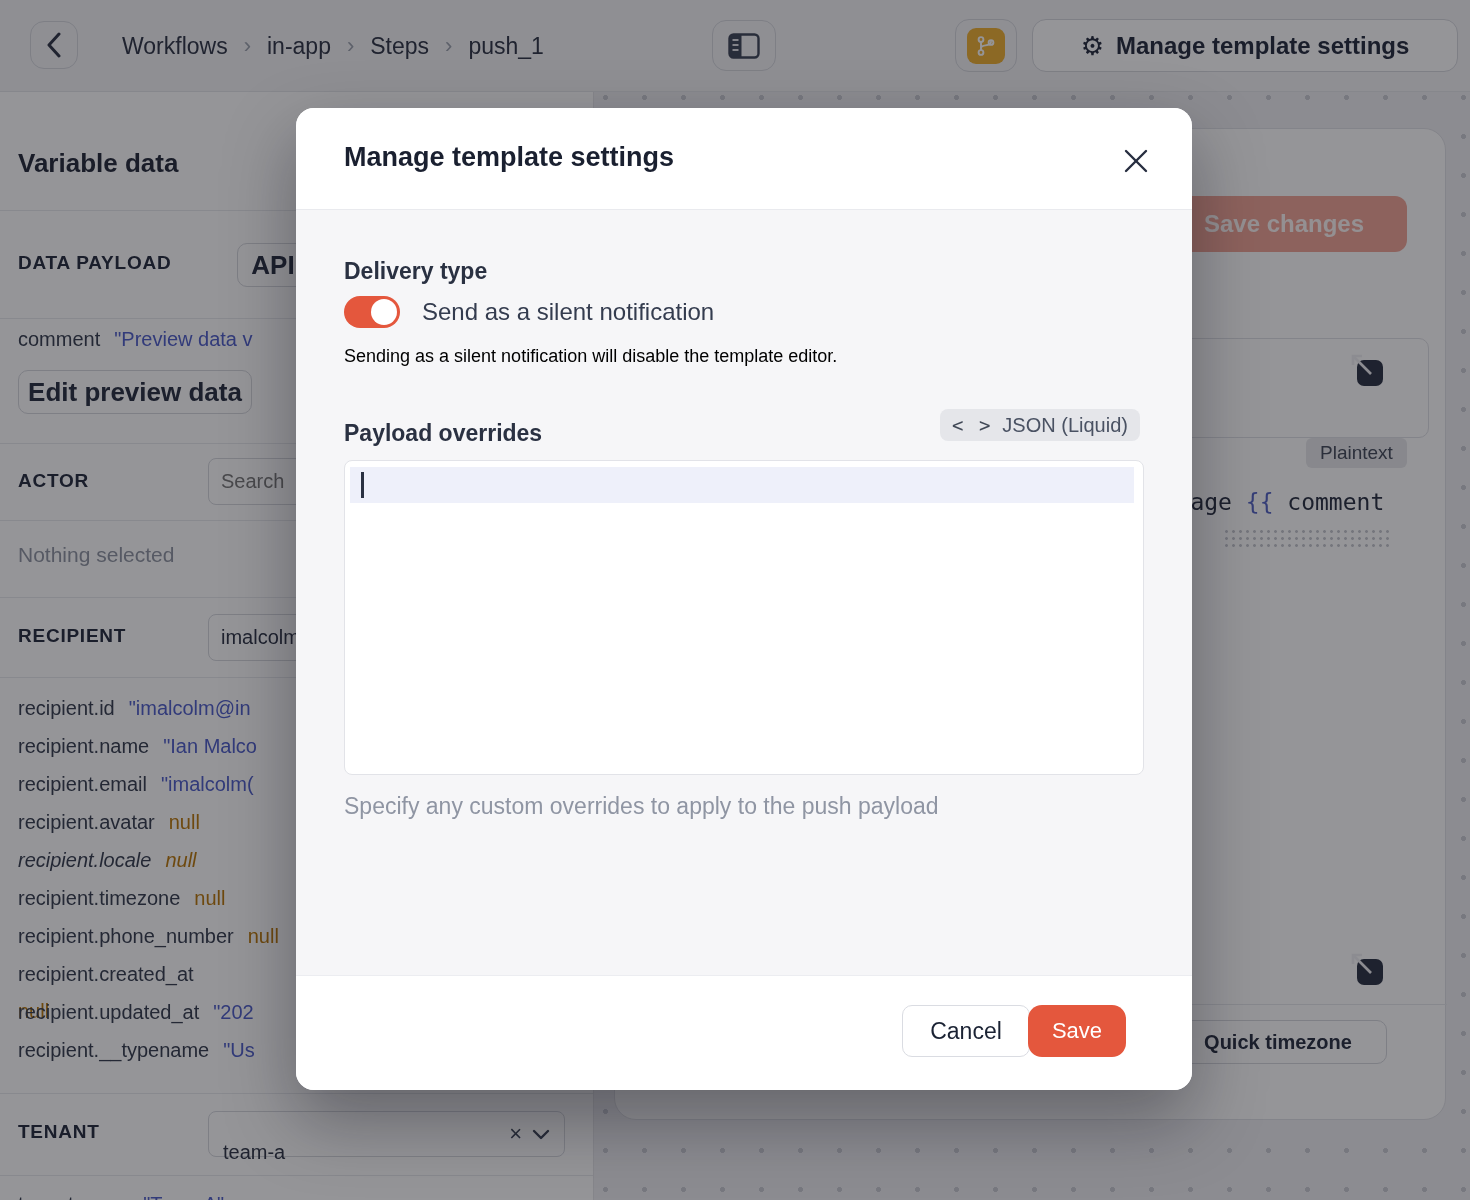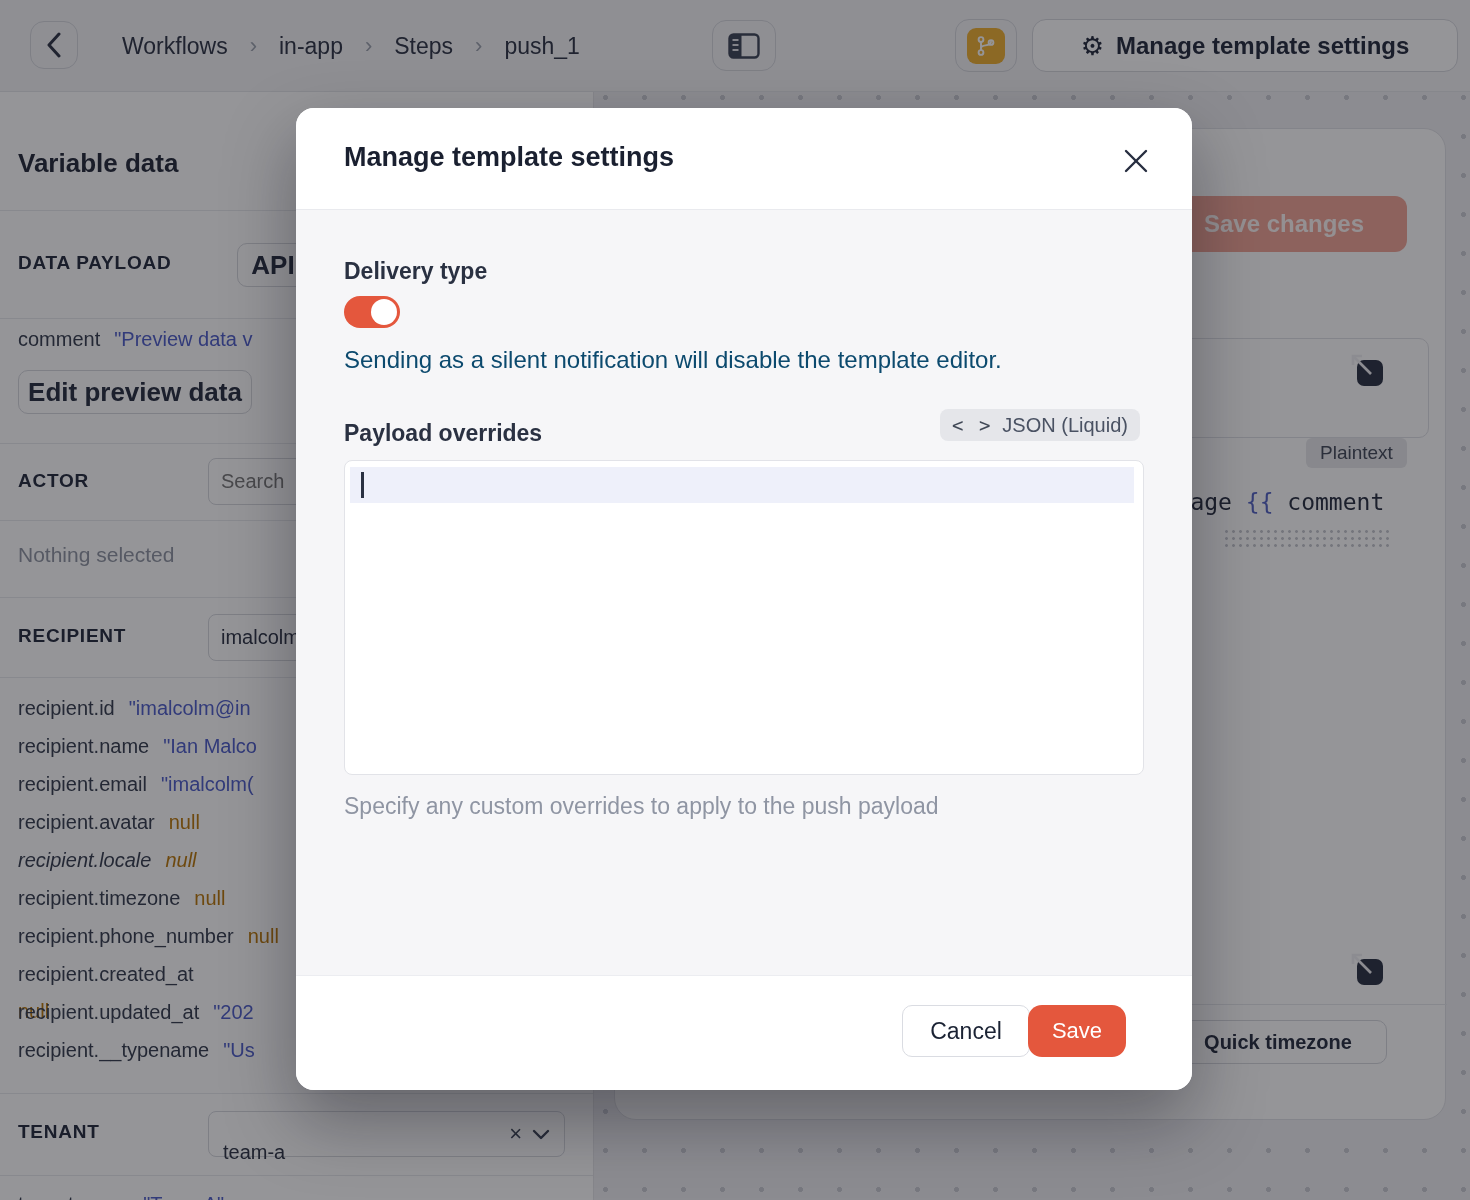--- a/index.html
+++ b/index.html
@@ -3,21 +3,21 @@
 <meta charset="utf-8">
 <style>
   * { margin:0; padding:0; box-sizing:border-box; }
   html,body { width:1470px; height:1200px; overflow:hidden; }
   body { font-family:"Liberation Sans", sans-serif; color:#222A3B; background:#EFEFF2; }
   .stage { position:relative; width:1470px; height:1200px; overflow:hidden; }
 
   
   .topbar { position:absolute; left:0; top:0; width:1470px; height:92px; background:#F4F4F6; border-bottom:1px solid #E4E5E9; z-index:1; }
   .back-btn { position:absolute; left:30px; top:21px; width:48px; height:48px; border:1.5px solid #D5D7DD; border-radius:14px; background:transparent; display:flex; align-items:center; justify-content:center; cursor:pointer; }
-  .crumbs { position:absolute; left:122px; top:0; height:92px; display:flex; align-items:center; gap:22px; font-size:23px; font-weight:500; color:#2A3142; }
+  .crumbs { position:absolute; left:122px; top:0; height:92px; display:flex; align-items:center; gap:16px; font-size:23px; font-weight:500; color:#2A3142; }
   .crumb-sep { color:#9AA0AC; font-size:22px; }
   .icon-btn { position:absolute; border:1.5px solid #D5D7DD; border-radius:14px; background:transparent; display:flex; align-items:center; justify-content:center; cursor:pointer; }
   .panel-toggle-btn { left:712px; top:20px; width:64px; height:51px; }
   .branch-btn { left:955px; top:19px; width:62px; height:53px; }
   .branch-chip { width:38px; height:36px; border-radius:9px; background:#EFAF2F; display:flex; align-items:center; justify-content:center; }
   .settings-btn { position:absolute; left:1032px; top:19px; width:426px; height:53px; background:#FFFFFF; border:1.5px solid #D5D7DD; border-radius:14px; display:flex; align-items:center; justify-content:center; gap:12px; font-size:24px; font-weight:600; color:#20273A; cursor:pointer; }
   .gear-glyph { font-family:"DejaVu Sans", sans-serif; font-size:26px; color:#20273A; line-height:1; }
 
   
   .left-panel { position:absolute; left:0; top:92px; width:594px; height:1108px; background:#FFFFFF; border-right:1px solid #E3E4E8; z-index:1; overflow:hidden; }
@@ -58,21 +58,21 @@
   .modal-header { position:absolute; left:0; top:0; width:896px; height:102px; background:#FFF; border-bottom:1px solid #E9EAEE; border-radius:18px 18px 0 0; }
   .modal-title { position:absolute; left:48px; top:34px; font-size:27px; font-weight:700; color:#1A2030; }
   .modal-close { position:absolute; left:818px; top:31px; width:44px; height:44px; background:none; border:none; cursor:pointer; display:flex; align-items:center; justify-content:center; }
   .dt-heading { position:absolute; left:48px; top:150px; font-size:23px; font-weight:600; color:#2A3142; }
   .toggle-row { position:absolute; left:48px; top:188px; display:flex; align-items:center; gap:22px; }
   .toggle { position:relative; width:56px; height:32px; border-radius:16px; background:#CDD0D8; cursor:pointer; flex:none; }
   .toggle.on { background:#E4573D; }
   .toggle .knob { position:absolute; top:3px; left:3px; width:26px; height:26px; border-radius:50%; background:#FFF; }
   .toggle.on .knob { left:auto; right:3px; }
   .toggle-label { font-size:24px; color:#343C4F; }
-  .dt-helper { position:absolute; left:48px; top:238px; font-size:24px; color:#0c4a6e; }
+  .dt-helper { position:absolute; left:48px; top:238px; font-size:18px; color:#000000; }
   .po-heading { position:absolute; left:48px; top:312px; font-size:23px; font-weight:600; color:#2A3142; }
   .lang-badge { position:absolute; left:644px; top:301px; width:200px; height:32px; background:#E5E6EA; border-radius:8px; display:flex; align-items:center; justify-content:center; gap:10px; font-size:20px; color:#4A5263; }
   .lang-badge .code-glyph { font-family:"DejaVu Sans Mono", monospace; font-size:19px; letter-spacing:2px; color:#414957; }
   .code-editor { position:absolute; left:48px; top:352px; width:800px; height:315px; background:#FFF; border:1px solid #E2E3E8; border-radius:8px; overflow:hidden; cursor:text; }
   .active-line { position:absolute; left:5px; top:6px; width:784px; height:36px; background:#EEF0FA; }
   .caret { position:absolute; left:16px; top:11px; width:3px; height:26px; background:#2A3142; }
   .po-helper { position:absolute; left:48px; top:685px; font-size:23px; color:#8F95A3; }
   .modal-footer { position:absolute; left:0; top:867px; width:896px; height:115px; background:#FFF; border-top:1px solid #ECEDF1; border-radius:0 0 18px 18px; }
   .cancel-btn { position:absolute; left:606px; top:29px; width:128px; height:52px; background:#FFF; border:1.5px solid #DADCE2; border-radius:10px; font-size:23px; font-weight:500; color:#1A2233; cursor:pointer; }
   .save-btn { position:absolute; left:732px; top:29px; width:98px; height:52px; background:#E4573D; border:none; border-radius:14px; font-size:22px; font-weight:500; color:#FFF; cursor:pointer; }
@@ -247,20 +247,21 @@
           <line x1="23" y1="3" x2="3" y2="23" stroke="#272E40" stroke-width="2.4" stroke-linecap="round"></line>
         </svg>
       </button>
     </div>
 
     <h3 class="dt-heading">Delivery type</h3>
     <div class="toggle-row">
       <div class="toggle on" id="silent-toggle">
           <div class="knob"></div>
         </div>
+      <span class="toggle-label">Send as a silent notification</span>
     </div>
     <p class="dt-helper">Sending as a silent notification will disable the template editor.</p>
 
     <h3 class="po-heading">Payload overrides</h3>
     <div class="lang-badge">
       <span class="code-glyph">&lt; &gt;</span>
       <span>JSON (Liquid)</span>
     </div>
 
     <div class="code-editor">

